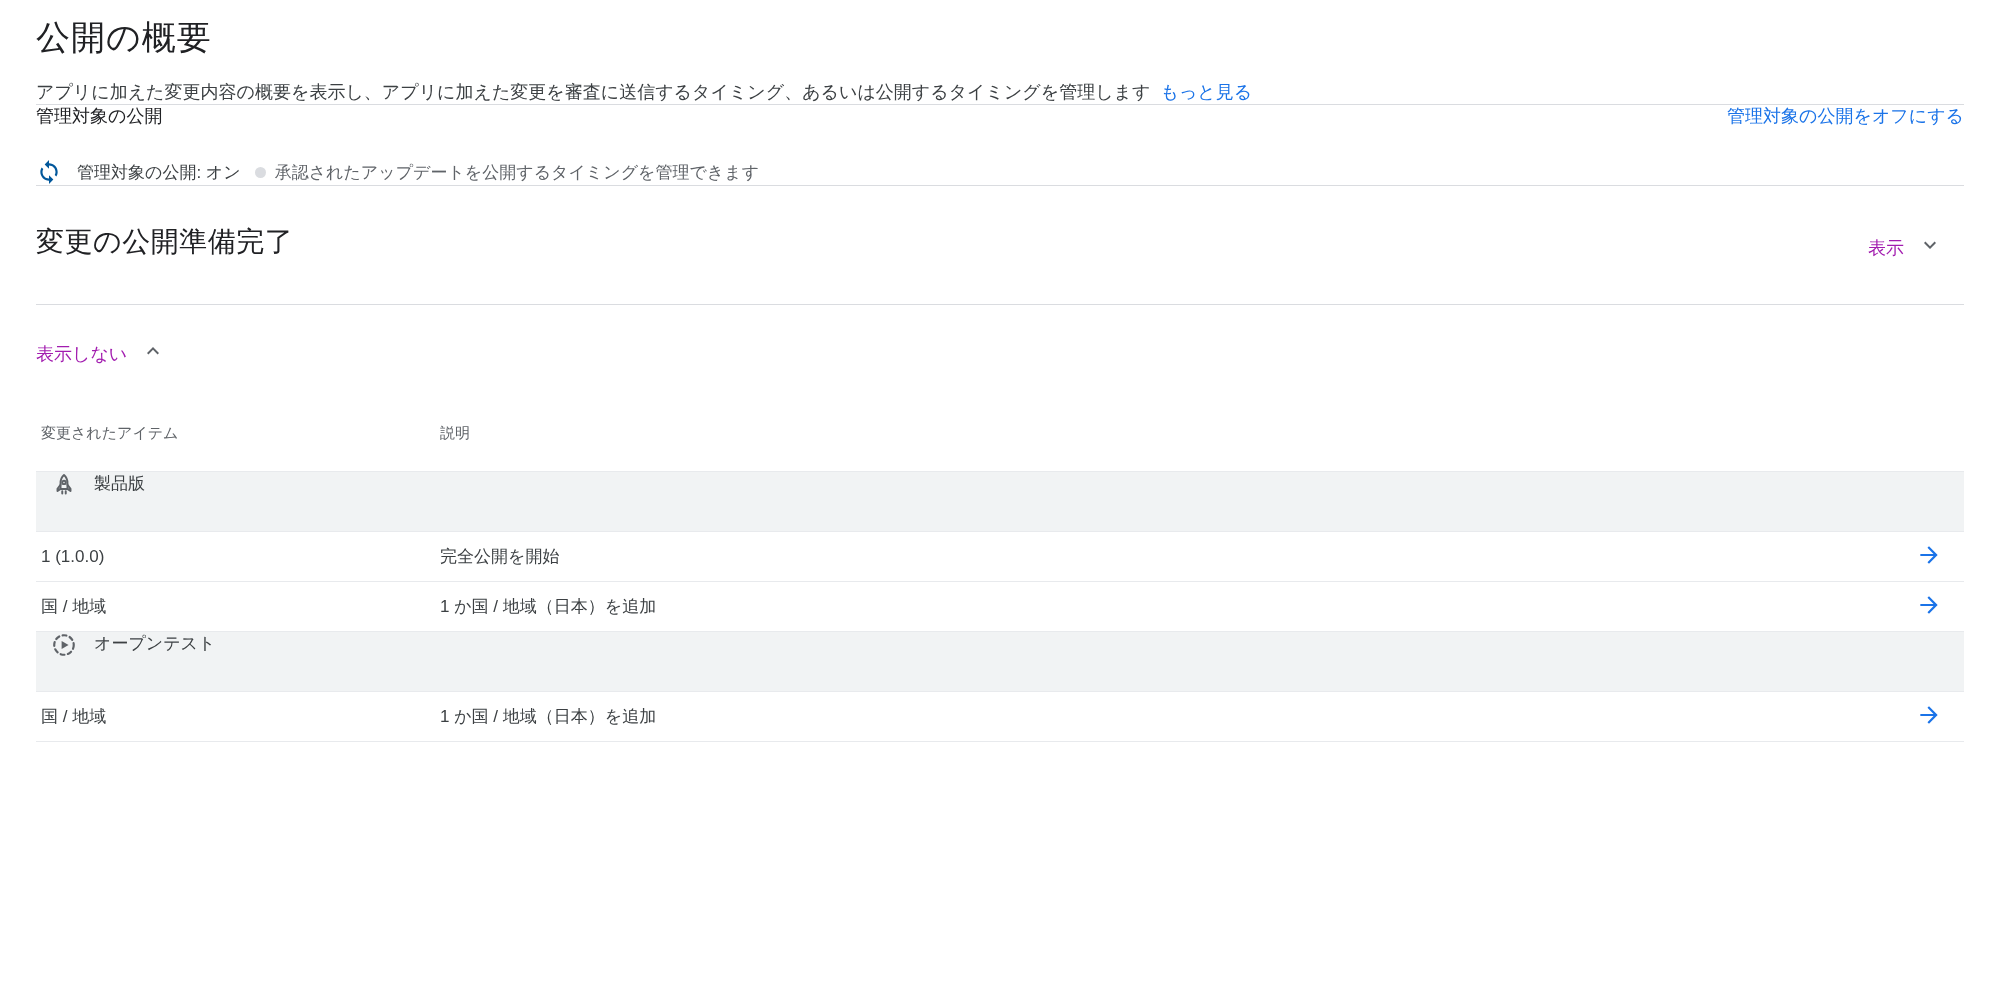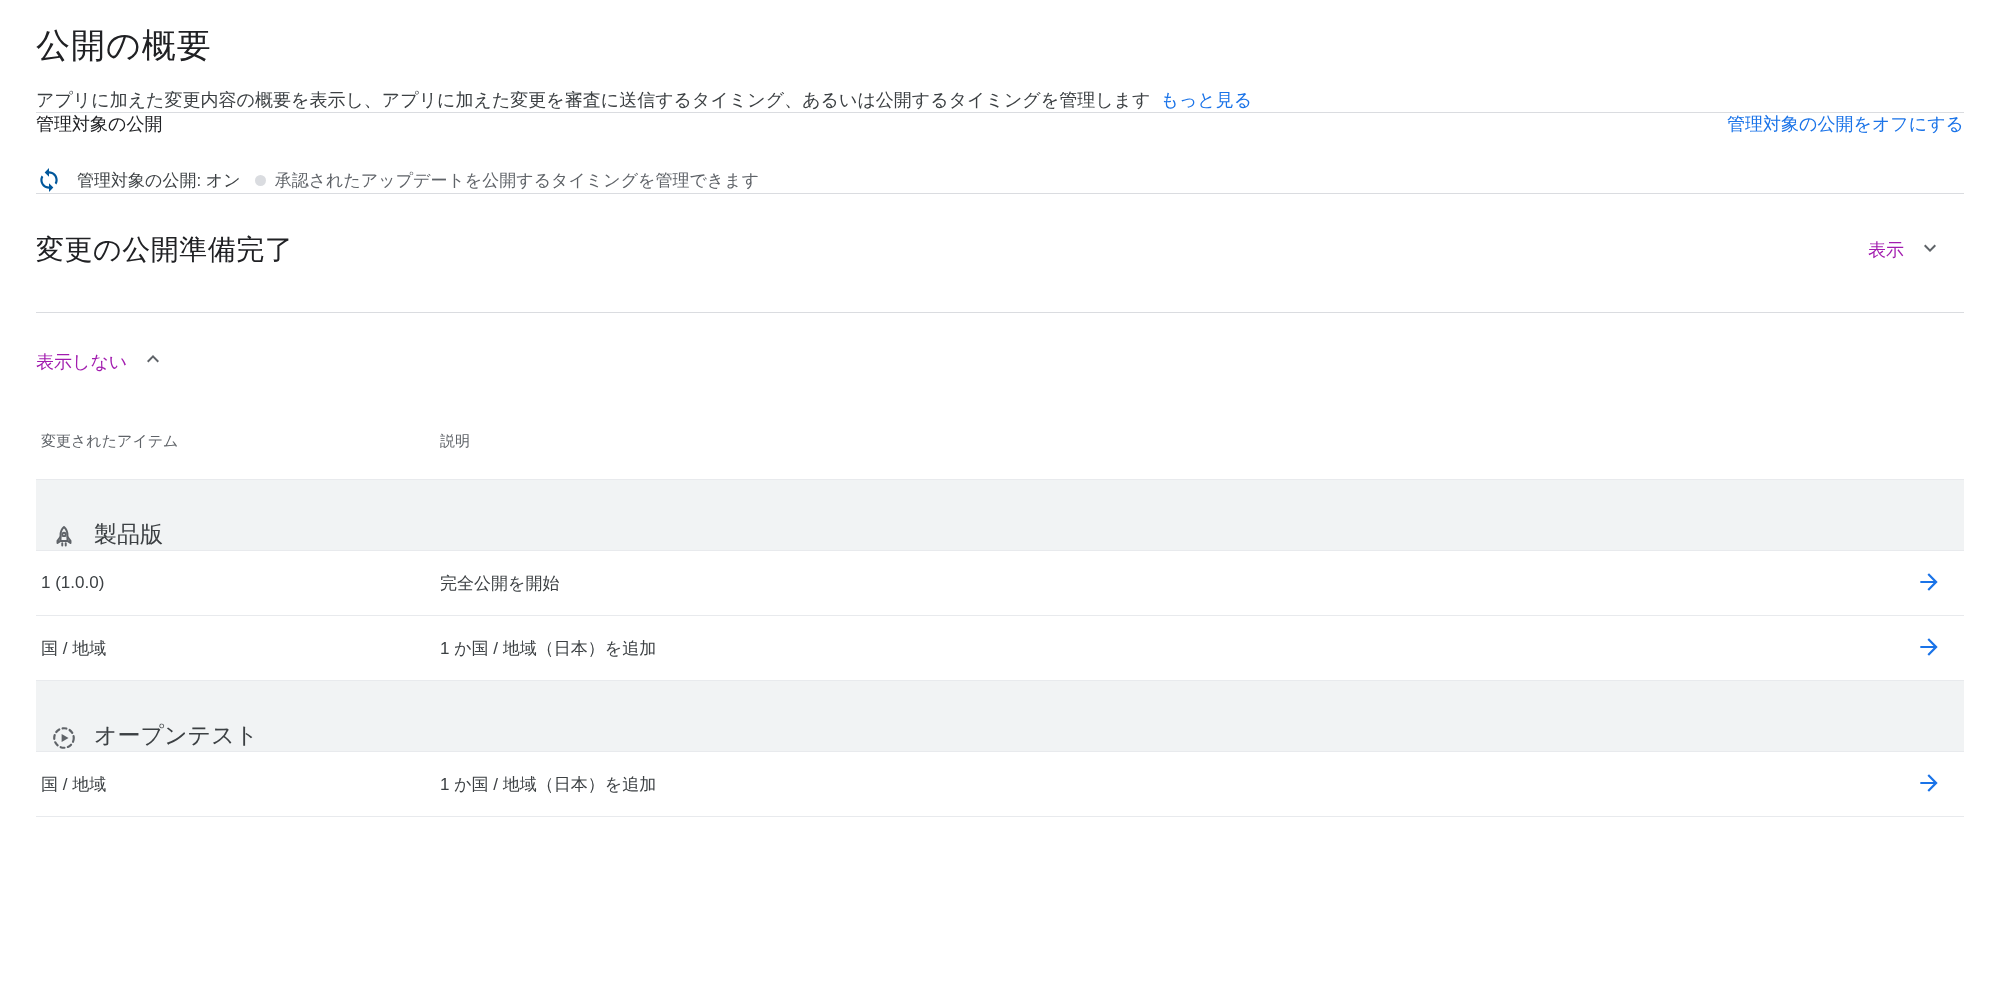--- a/index.html
+++ b/index.html
@@ -5,21 +5,21 @@
   * { box-sizing: border-box; }
   html, body { margin: 0; padding: 0; }
   body {
     width: 2000px;
     height: 982px;
     background: #ffffff;
     font-family: "Liberation Sans", "DejaVu Sans", sans-serif;
     color: #202124;
     overflow: hidden;
   }
-  .page { padding: 8px 36px; }
+  .page { padding: 0 36px; }
 
   h1.page-title {
     margin: 0;
     padding-top: 14px;
     font-size: 34px;
     line-height: 46px;
     font-weight: 400;
     color: #202124;
     letter-spacing: 1px;
   }
@@ -69,21 +69,21 @@
     margin: 0 9px 0 14px;
     display: inline-block;
   }
   .status-desc { color: #5f6368; }
 
   .section-header {
     display: flex;
     justify-content: space-between;
     align-items: center;
   }
-  .section-header.ready { padding: 36px 0 42px 0; }
+  .section-header.ready { padding: 36px 0 42px 0; align-items: flex-end; }
   .section-header.review { padding-top: 34px; }
   .section-title-wrap { display: flex; align-items: center; gap: 13px; }
   h2.section-title {
     margin: 0;
     font-size: 28px;
     line-height: 40px;
     font-weight: 400;
     color: #202124;
     letter-spacing: 0.5px;
   }
@@ -111,34 +111,34 @@
 
   .col-item { width: 404px; flex: none; padding-left: 5px; }
   .col-desc { flex: 1; }
   .col-action {
     width: 70px; flex: none;
     display: flex; justify-content: flex-end; align-items: center;
     padding-right: 22px;
   }
 
   .group-row {
-    height: 71px;
-    display: flex;
-    align-items: flex-end;
+    height: 60px;
+    display: flex;
+    align-items: flex-start;
     gap: 17px;
     padding-left: 15px;
     background: #f1f3f4;
     border-bottom: 1px solid #e8eaed;
-    font-size: 23px;
+    font-size: 17px;
     color: #3c4043;
   }
   .group-row .icon { display: inline-flex; }
 
   .data-row {
-    height: 65px;
+    height: 50px;
     display: flex;
     align-items: center;
     border-bottom: 1px solid #e8eaed;
     font-size: 17px;
     color: #3c4043;
     background: #ffffff;
   }
   .arrow-btn {
     display: inline-flex;
     cursor: pointer;

